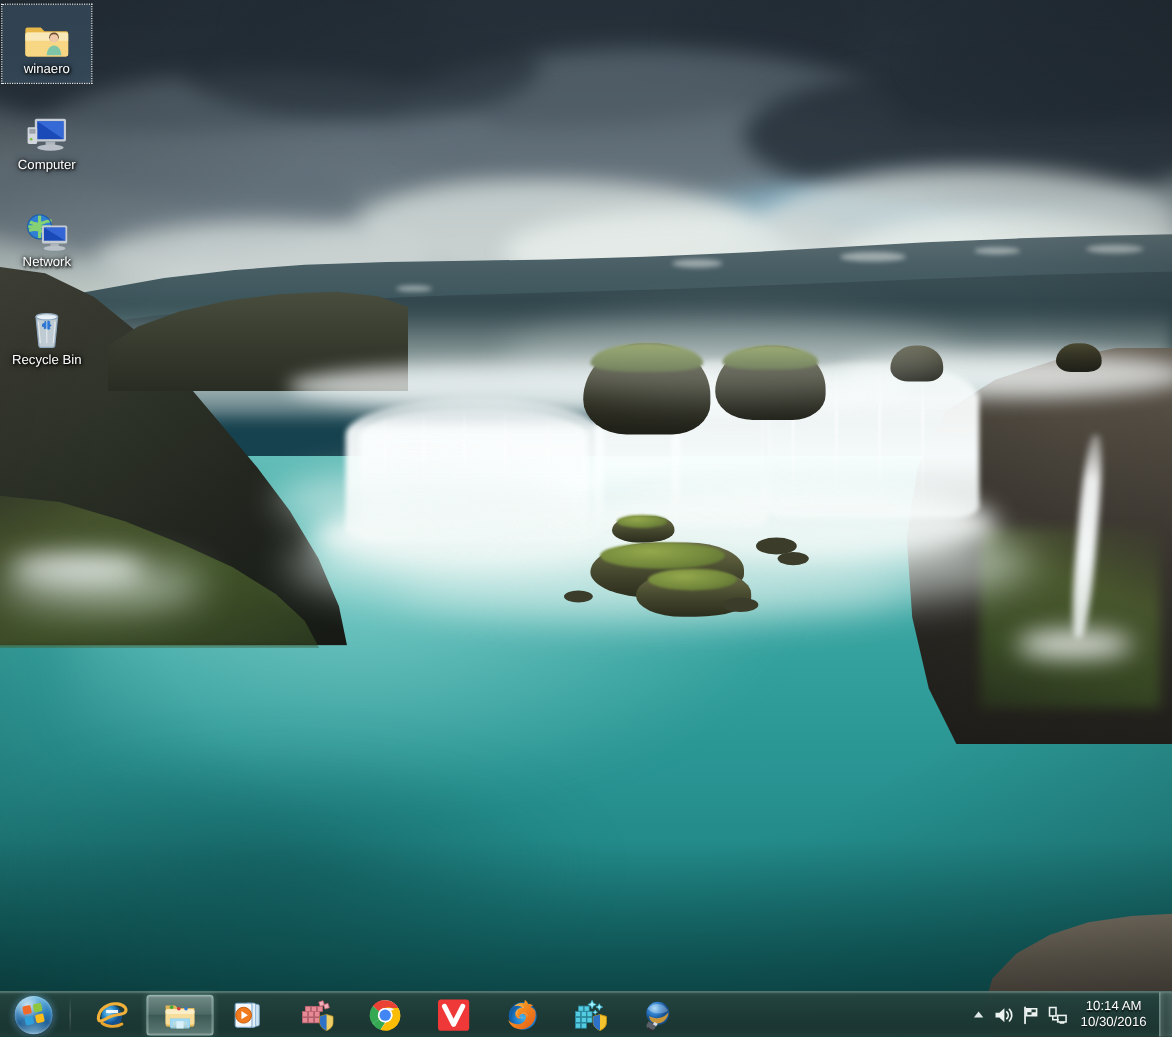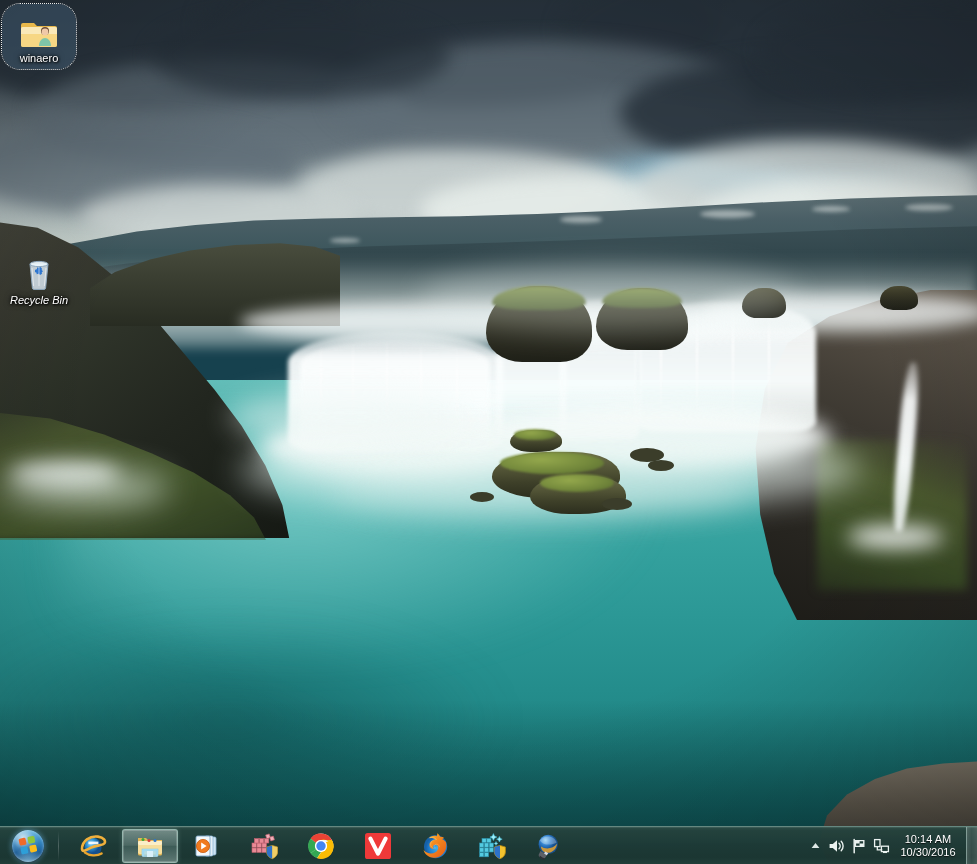--- a/index.html
+++ b/index.html
@@ -155,21 +155,20 @@
   .vignette {
     position:absolute; inset:0;
     background:radial-gradient(ellipse 78% 72% at 50% 46%, rgba(0,0,0,0) 52%, rgba(0,0,0,.26) 100%);
     pointer-events:none;
   }
 
   
   .dicon {
     position:absolute; width:74px; text-align:center; cursor:default;
     padding:2px 0 3px 0;
-    border-radius:18px;
   }
   .dicon .glyph { height:42px; display:flex; align-items:flex-end; justify-content:center; }
   .dicon .cap {
     display:inline-block; margin-top:1px; color:#fff; font-size:11px; line-height:13px;
     text-shadow:0 0 3px rgba(0,0,0,.95), 1px 1px 2px rgba(0,0,0,.9), 0 0 6px rgba(0,0,0,.7);
     word-wrap:break-word; padding:0 1px;
   }
   .dicon.selected { background:rgba(110,160,200,.22); outline:1px dotted rgba(255,255,255,.9); }
 
   
@@ -337,23 +336,53 @@
         <path d="M2 11 h32 a2 2 0 0 1 2 2 v16 a2 2 0 0 1 -2 2 H2 a2 2 0 0 1 -2 -2 V13 a2 2 0 0 1 2 -2z" fill="#f7d784"></path>
         <path d="M2 11 h32 a2 2 0 0 1 2 2 v5 H0 v-5 a2 2 0 0 1 2 -2z" fill="#fae9b8"></path>
         <circle cx="24" cy="15" r="4" fill="#6b4a32"></circle>
         <path d="M18 30 c0-5 3-8 6-8 s6 3 6 8z" fill="#7fc5a8"></path>
         <circle cx="24" cy="16" r="3.4" fill="#f0c9a8"></circle>
       </svg>
     </div>
     <span class="cap">winaero</span>
   </div>
 
-
-
-  <div class="dicon" style="left:2px; top:246px;font-style:italic;">
+  <div class="dicon" style="left:2px; top:84px;">
+    <div class="glyph">
+      <svg width="36" height="32" viewBox="0 0 36 32">
+        <rect x="8" y="3" width="26" height="19" rx="1.5" fill="#c6ccd4"></rect>
+        <rect x="10" y="5" width="22" height="15" fill="#1a49b8"></rect>
+        <path d="M10 5 h22 v15z" fill="#3f74e0" opacity=".75"></path>
+        <rect x="17" y="22" width="8" height="4" fill="#aeb5bd"></rect>
+        <ellipse cx="21" cy="27" rx="11" ry="2.6" fill="#b9c0c8"></ellipse>
+        <rect x="2" y="10" width="8" height="14" rx="1.2" fill="#d2d7dd"></rect>
+        <rect x="3.4" y="11.4" width="5.2" height="4" fill="#9aa2ac"></rect>
+        <circle cx="5" cy="20" r="1.1" fill="#7fbf3f"></circle>
+      </svg>
+    </div>
+    <span class="cap">Computer</span>
+  </div>
+
+  <div class="dicon" style="left:2px; top:165px;">
+    <div class="glyph">
+      <svg width="36" height="32" viewBox="0 0 36 32">
+        <circle cx="12" cy="12" r="10" fill="#2f7fd4"></circle>
+        <path d="M4 8 q6 3 10 1 t8 -2 M3 15 q7 -2 12 1 t7 0 M12 2 v20 M2 12 h20" stroke="#8ed96a" stroke-width="2.6" fill="none" opacity=".92"></path>
+        <circle cx="12" cy="12" r="10" fill="none" stroke="#1d5fa8" stroke-width="1"></circle>
+        <rect x="14" y="11" width="21" height="15" rx="1.4" fill="#c6ccd4"></rect>
+        <rect x="15.6" y="12.6" width="17.8" height="11" fill="#1a49b8"></rect>
+        <path d="M15.6 12.6 h17.8 v11z" fill="#3f74e0" opacity=".7"></path>
+        <rect x="21" y="26" width="7" height="3" fill="#aeb5bd"></rect>
+        <ellipse cx="24.5" cy="30" rx="9" ry="2.2" fill="#b9c0c8"></ellipse>
+      </svg>
+    </div>
+    <span class="cap">Network</span>
+  </div>
+
+  <div class="dicon" style="left:2px; top:246px;">
     <div class="glyph">
       <svg width="36" height="32" viewBox="0 0 36 32">
         <path d="M9 6 h18 l-2.4 24 a1.6 1.6 0 0 1 -1.6 1.4 h-10 a1.6 1.6 0 0 1 -1.6 -1.4z" fill="rgba(222,236,246,.82)" stroke="#8fa8bd" stroke-width="1"></path>
         <ellipse cx="18" cy="6" rx="9" ry="2.6" fill="rgba(238,247,253,.92)" stroke="#8fa8bd" stroke-width="1"></ellipse>
         <path d="M14 12 h4 v-2.4 l4 3.6 -4 3.6 v-2.4 h-4z" fill="#2f77d0" transform="rotate(-118 18 13)"></path>
         <path d="M14 12 h4 v-2.4 l4 3.6 -4 3.6 v-2.4 h-4z" fill="#2f77d0" transform="rotate(2 18 13)"></path>
         <path d="M14 12 h4 v-2.4 l4 3.6 -4 3.6 v-2.4 h-4z" fill="#2f77d0" transform="rotate(122 18 13)"></path>
         <path d="M11 10 l1.6 18 M18 9.5 v18.6 M25 10 l-1.6 18" stroke="rgba(255,255,255,.55)" stroke-width="1" fill="none"></path>
       </svg>
     </div>

